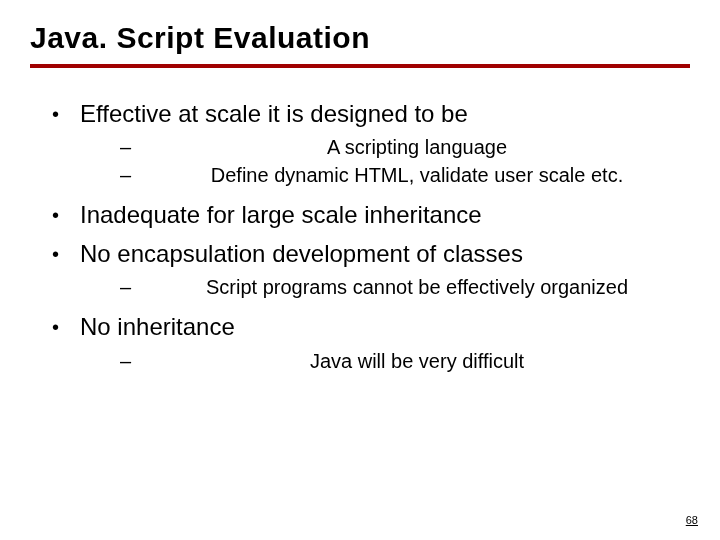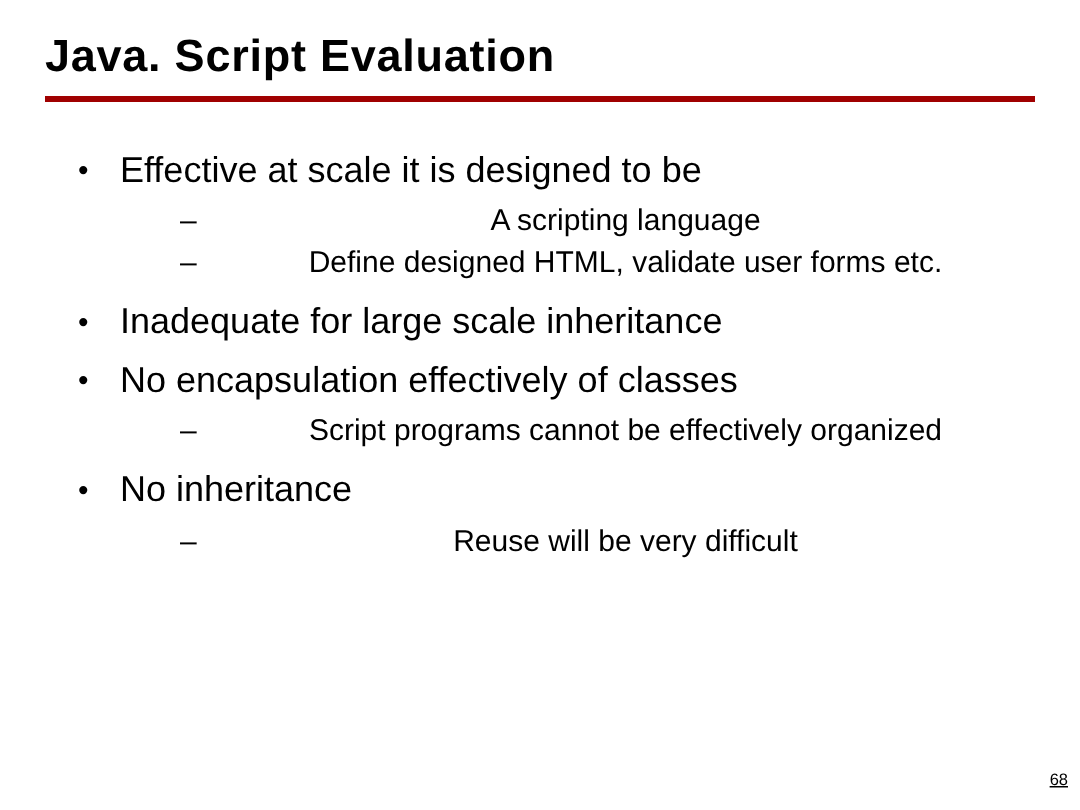--- a/index.html
+++ b/index.html
@@ -67,21 +67,21 @@
     width: 24px;
     flex: 0 0 24px;
   }
   .l2 .text {
     flex: 1;
     text-align: center;
   }
   .pagenum {
     position: absolute;
     bottom: 14px;
-    right: 8px;
+    right: 22px;
     font-size: 11px;
     color: #000;
     text-decoration: underline;
   }
 </style>
 </head>
 <body>
 
 <div class="slide">
 
@@ -94,47 +94,47 @@
       <span class="bullet">•</span>
       <span class="text">Effective at scale it is designed to be</span>
     </div>
     <div class="subgroup">
       <div class="l2">
         <span class="dash">–</span>
         <span class="text">A scripting language</span>
       </div>
       <div class="l2">
         <span class="dash">–</span>
-        <span class="text">Define designed HTML, validate user forms etc.</span>
+        <span class="text">Define dynamic HTML, validate user scale etc.</span>
       </div>
     </div>
 
     <div class="l1">
       <span class="bullet">•</span>
       <span class="text">Inadequate for large scale inheritance</span>
     </div>
 
     <div class="l1">
       <span class="bullet">•</span>
-      <span class="text">No encapsulation effectively of classes</span>
+      <span class="text">No encapsulation development of classes</span>
     </div>
     <div class="subgroup">
       <div class="l2">
         <span class="dash">–</span>
         <span class="text">Script programs cannot be effectively organized</span>
       </div>
     </div>
 
     <div class="l1">
       <span class="bullet">•</span>
       <span class="text">No inheritance</span>
     </div>
     <div class="subgroup">
       <div class="l2">
         <span class="dash">–</span>
-        <span class="text">Reuse will be very difficult</span>
+        <span class="text">Java will be very difficult</span>
       </div>
     </div>
 
   </div>
 
   <div class="pagenum">68</div>
 </div>
 
 </body></html>

